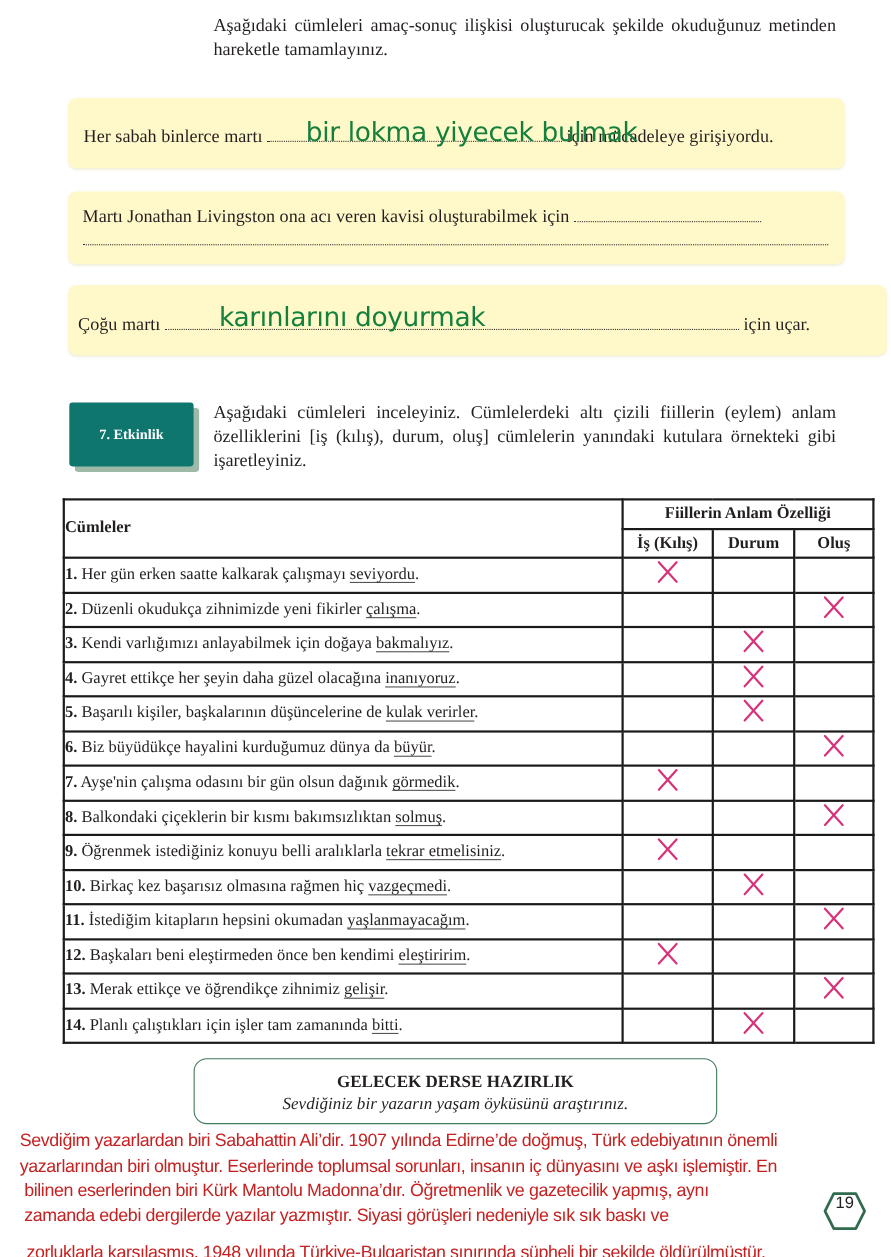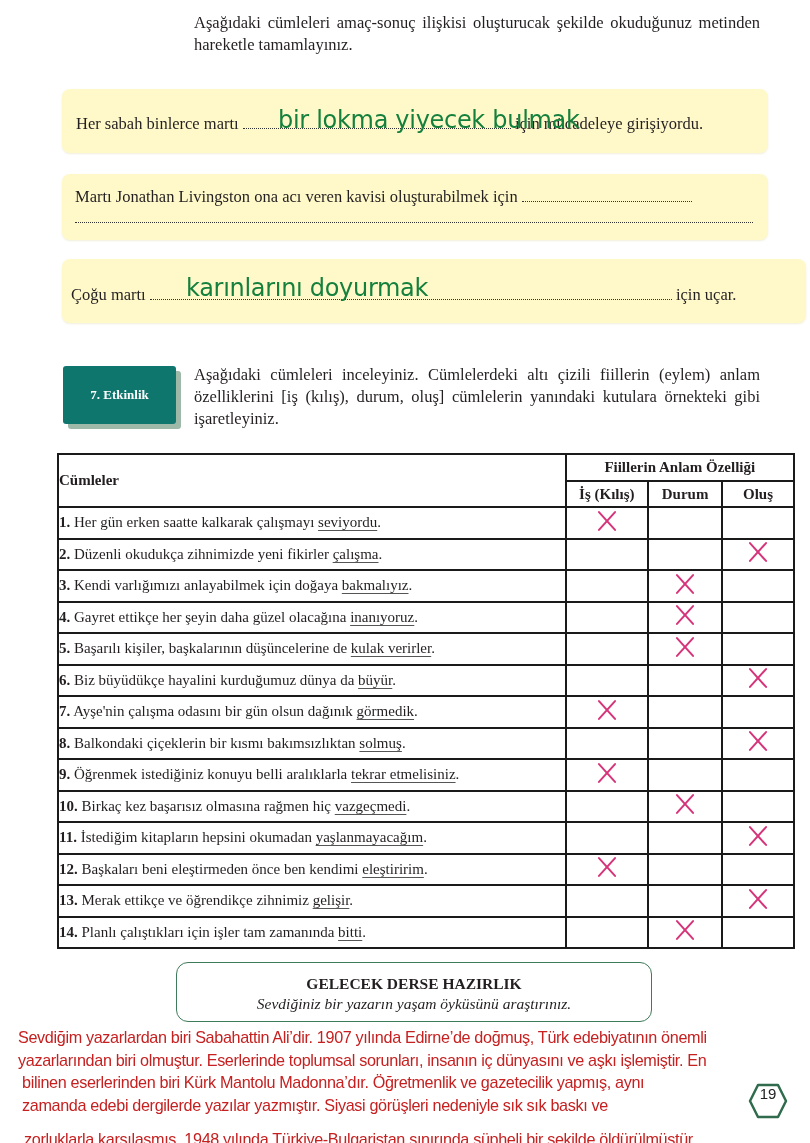--- a/index.html
+++ b/index.html
@@ -107,21 +107,21 @@
     <span class="dots" style="width:678px;"></span>
   </div>
 </div>
 
 <div class="fill-box" style="top:259px; height:64px;padding-left:38px;">
   <div class="line" style="left:9px; top:26px;">
     <span>Çoğu martı</span>
     <span class="dots" style="width:522px;"></span>
     <span>için uçar.</span>
   </div>
-  <div class="answer" style="left:124px; top:15px;">karınlarını doyurmak</div>
+  <div class="answer" style="left:137px; top:15px;">karınlarını doyurmak</div>
 </div>
 
 <div class="badge">7. Etkinlik</div>
 <div class="instr">Aşağıdaki cümleleri inceleyiniz. Cümlelerdeki altı çizili fiillerin (eylem) anlam özelliklerini [iş (kılış), durum, oluş] cümlelerin yanındaki kutulara örnekteki gibi işaretleyiniz.</div>
 
 <table class="verbs">
   <colgroup>
     <col class="c-sent">
       <col class="c-is">
       <col class="c-du">

